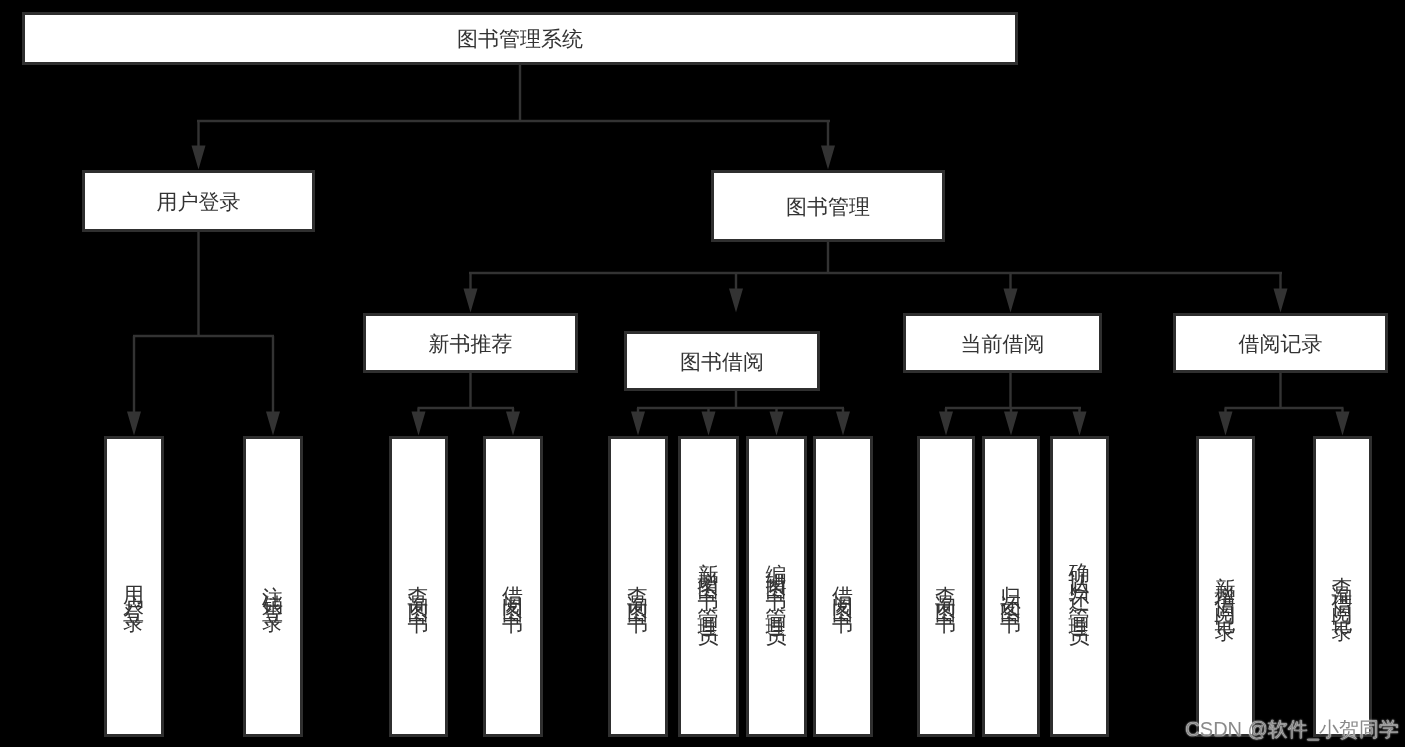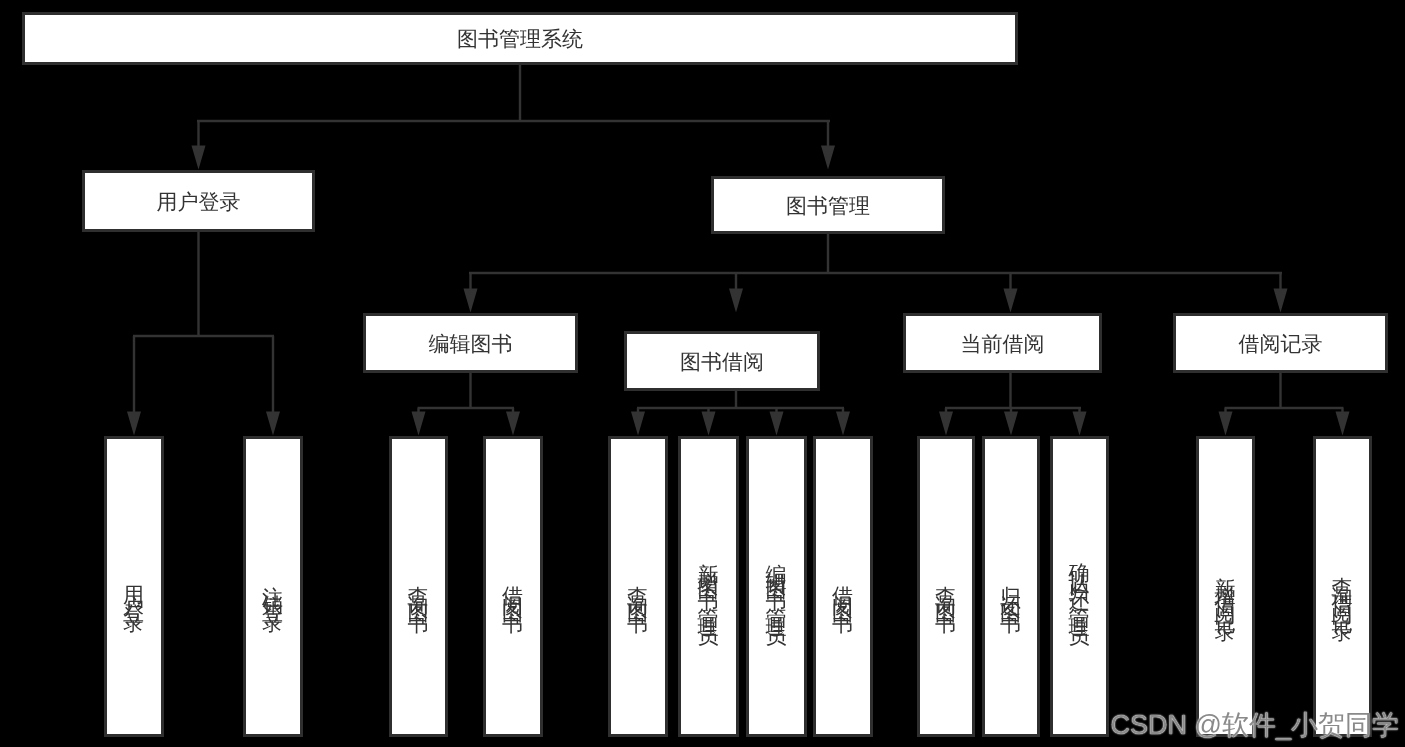--- a/index.html
+++ b/index.html
@@ -26,21 +26,21 @@
     z-index:2;
   }
   .vlabel{
     writing-mode:vertical-rl;
     text-orientation:mixed;
     letter-spacing:9px;
   }
   .watermark{
     position:absolute;
     right:6px;bottom:4px;
-    font-size:27px;
+    font-size:20px;
     color:#8a8a8a;
     text-shadow:0 0 2px #ffffff,0 0 1px #ffffff;
     z-index:3;
     white-space:nowrap;
   }
 </style>
 </head>
 <body>
 
 <div class="canvas">
@@ -104,26 +104,26 @@
     "></path>
   </svg>
 
   <div class="box" style="left:22px;top:12px;width:996px;height:53px">
     <span>图书管理系统</span>
   </div>
 
   <div class="box" style="left:82px;top:170px;width:233px;height:62px">
     <span>用户登录</span>
   </div>
-  <div class="box" style="left:711px;top:176px;width:234px;height:58px">
+  <div class="box" style="left:711px;top:170px;width:234px;height:72px">
     <span>图书管理</span>
   </div>
 
   <div class="box" style="left:363px;top:313px;width:215px;height:60px">
-    <span>编辑图书</span>
+    <span>新书推荐</span>
   </div>
   <div class="box" style="left:624px;top:331px;width:196px;height:60px">
     <span>图书借阅</span>
   </div>
   <div class="box" style="left:903px;top:313px;width:199px;height:60px">
     <span>当前借阅</span>
   </div>
   <div class="box" style="left:1173px;top:313px;width:215px;height:60px">
     <span>借阅记录</span>
   </div>

